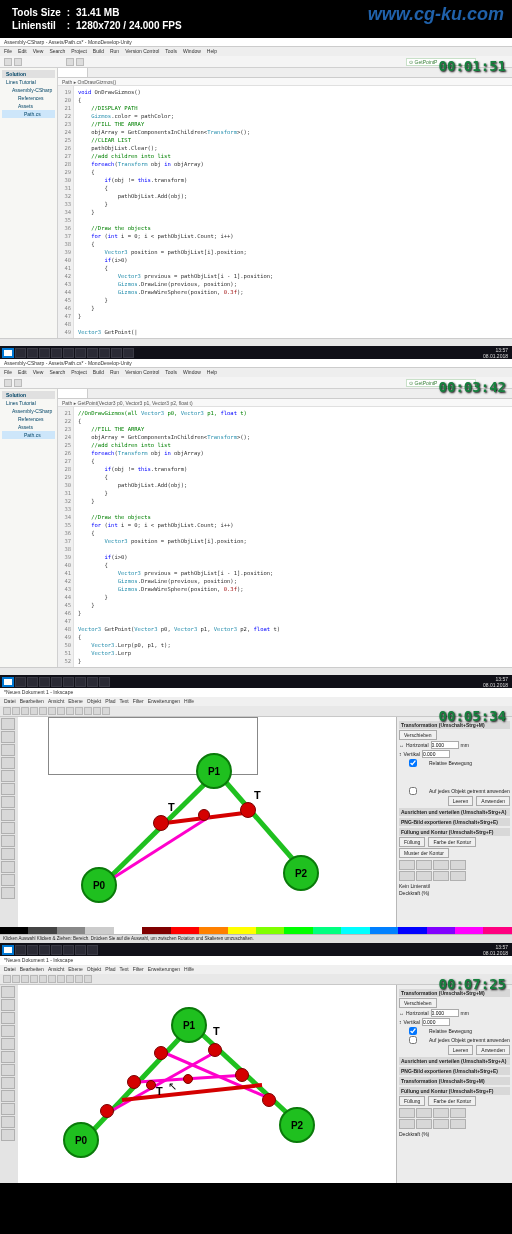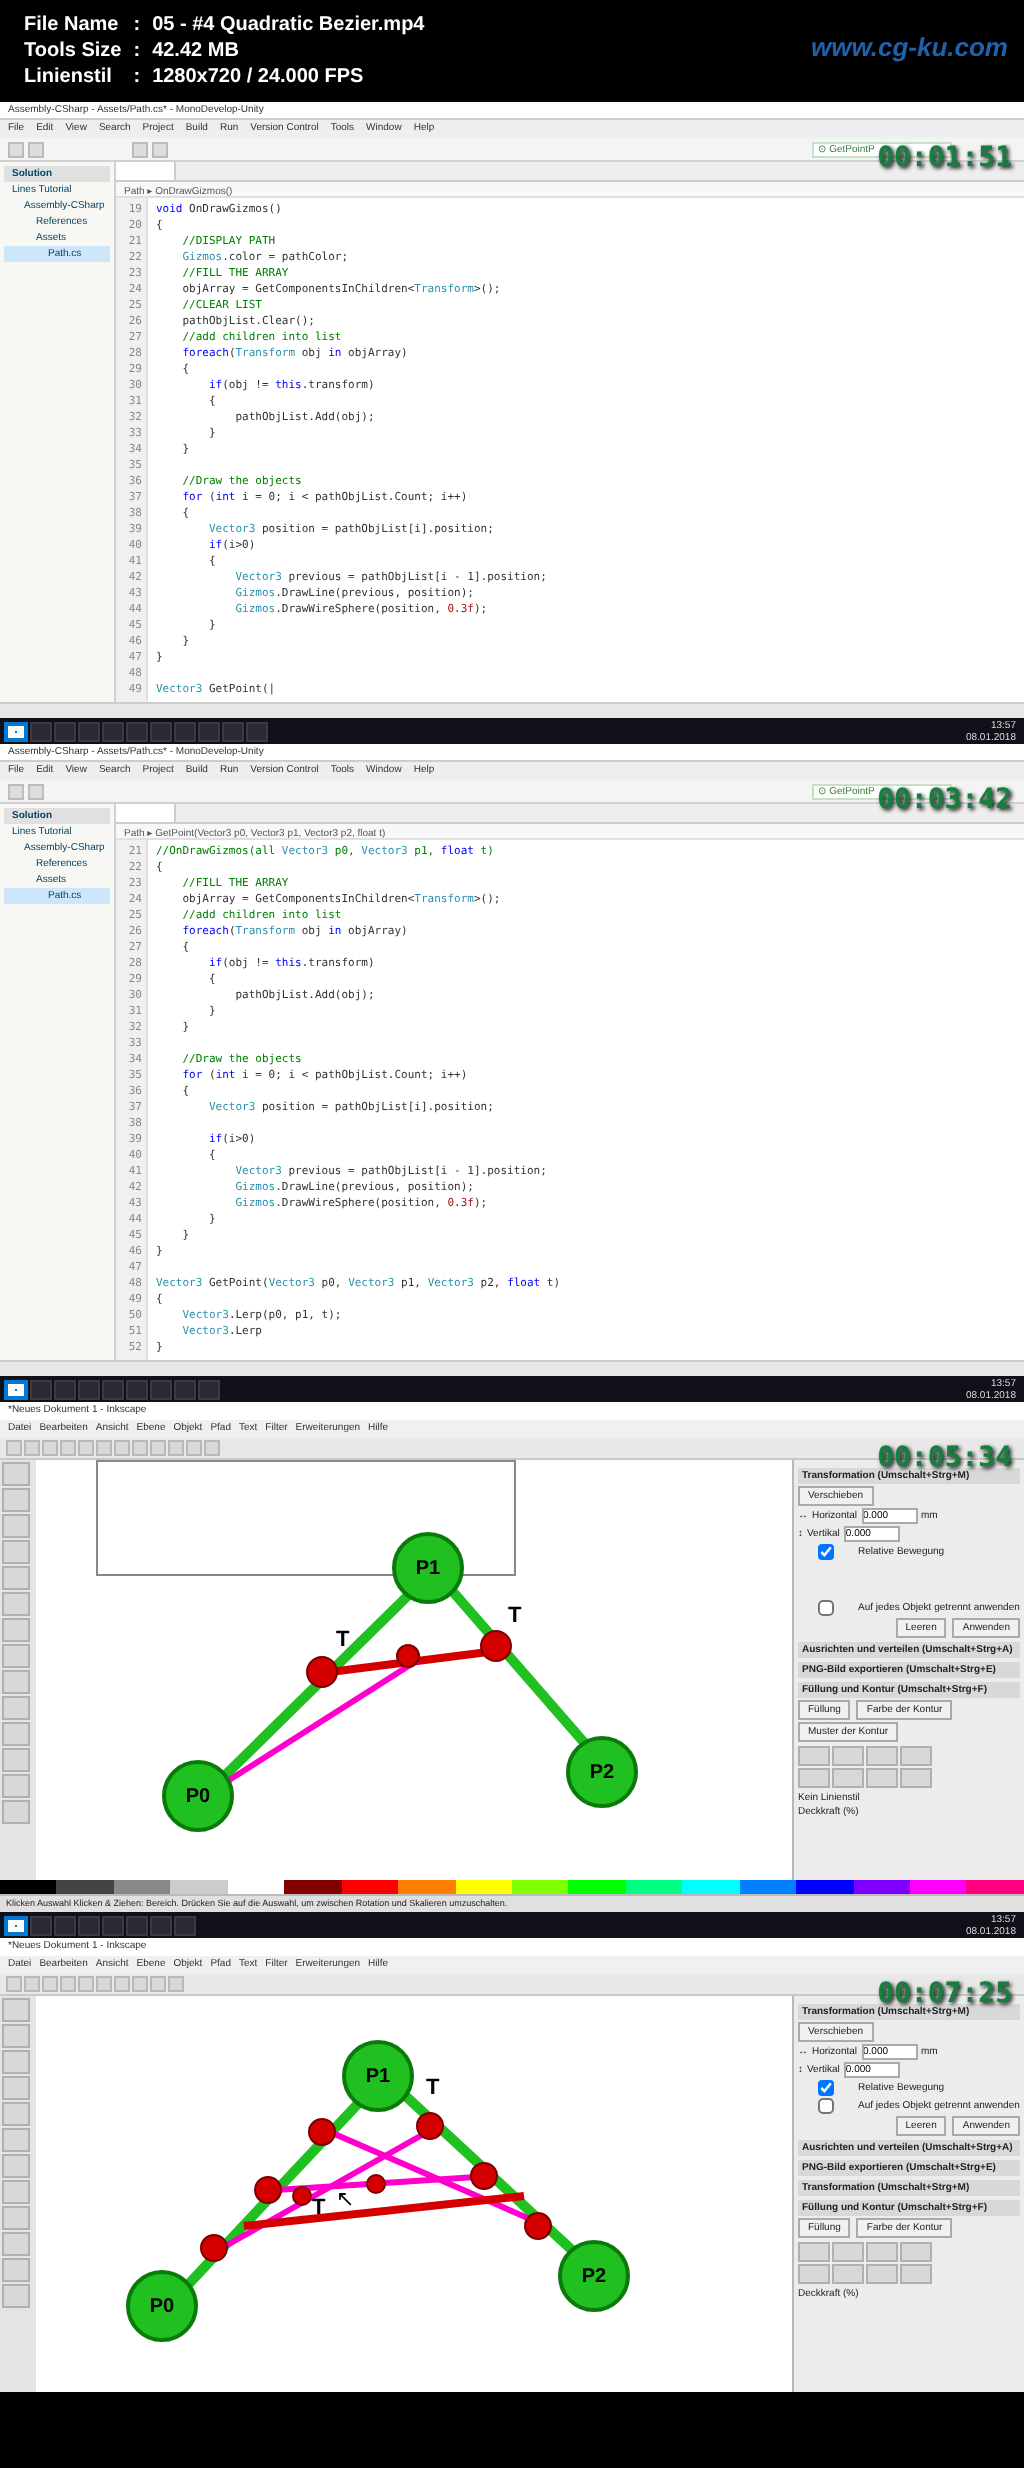--- a/index.html
+++ b/index.html
@@ -4,21 +4,21 @@
 <style>
 * { margin: 0; padding: 0; box-sizing: border-box; }
 body { width: 512px; background: #000; font-family: Verdana, Arial, sans-serif; font-size: 8px; color: #fff; }
 
 
 .file-info { background: #000; padding: 6px 8px; position: relative; }
 .file-info table { border-collapse: collapse; }
 .file-info td { padding: 1px 4px; font-size: 10px; font-weight: bold; vertical-align: top; }
 .file-info td.label { white-space: nowrap; }
 .file-info td.colon { padding: 1px 2px; }
-.watermark-top { position: absolute; right: 8px; top: 16px; color: #2673c8; font-size: 13px; font-weight: bold; font-style: italic; opacity: 0.85; }
+.watermark-top { position: absolute; right: 8px; top: 4px; color: #2673c8; font-size: 18px; font-weight: bold; font-style: italic; opacity: 0.85; }
 
 
 .panel { position: relative; width: 100%; }
 .timestamp { position: absolute; right: 6px; top: 20px; color: #15803d; font-family: monospace; font-size: 14px; font-weight: bold; text-shadow: 1px 1px 2px #000; z-index: 20; }
 
 
 .ide { background: #e8e8e8; position: relative; width: 100%; }
 .ide-titlebar { height: 9px; background: #fff; border-bottom: 1px solid #ccc; font-size: 5px; padding: 1px 4px; color: #333; }
 .ide-menubar { height: 9px; background: #eee; font-size: 5px; padding: 1px 4px; color: #333; display: flex; gap: 6px; }
 .ide-toolbar { height: 12px; background: #f4f4f4; border-bottom: 1px solid #d0d0d0; display: flex; align-items: center; padding: 0 4px; gap: 2px; }
@@ -77,29 +77,24 @@
 
 .posrel { position: relative; }
 </style>
 </head>
 <body>
 
 <div class="file-info">
   <span class="watermark-top">www.cg-ku.com</span>
   <table>
     <tbody>
-        <tr>
-          <td class="label">File Name</td>
-          <td class="colon">:</td>
-          <td>05 - #4 Quadratic Bezier.mp4</td>
-        </tr>
     <tr>
           <td class="label">Tools Size</td>
           <td class="colon">:</td>
-          <td>42.42 MB</td>
+          <td>31.41 MB</td>
         </tr>
     <tr>
           <td class="label">Linienstil</td>
           <td class="colon">:</td>
           <td>1280x720 / 24.000 FPS</td>
         </tr>
   </tbody>
     </table>
 </div>
 

